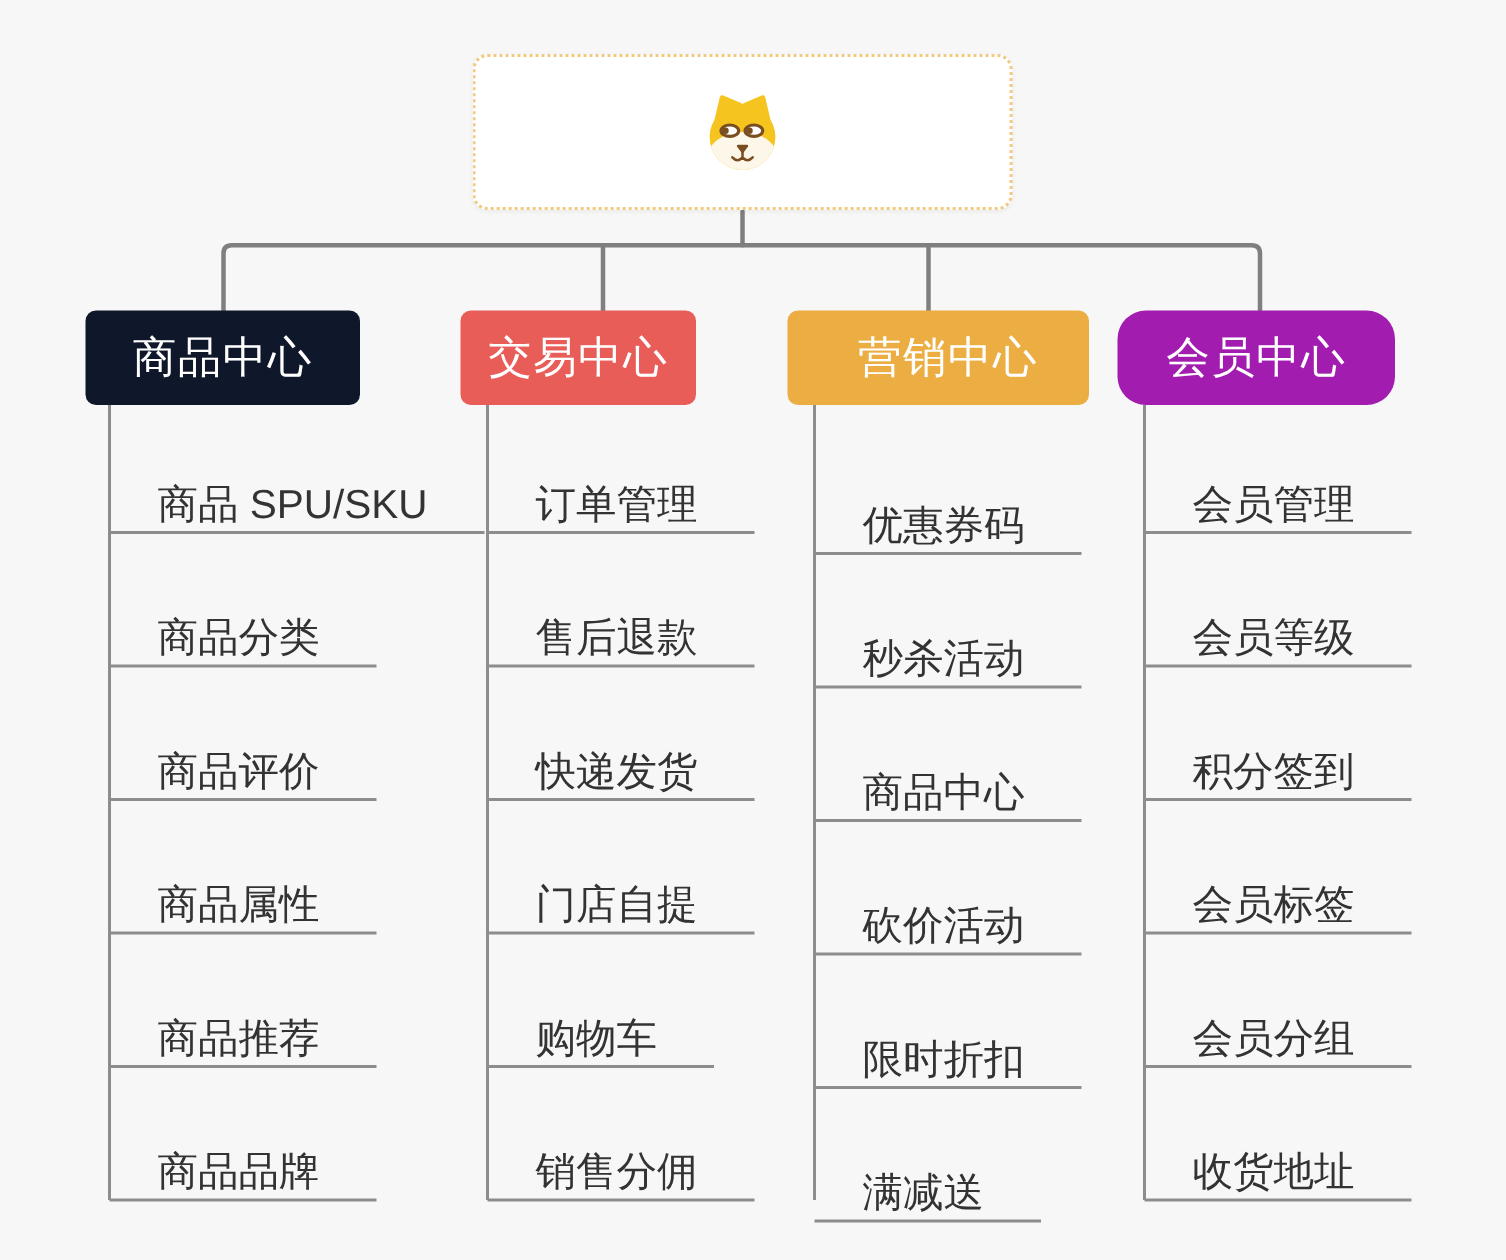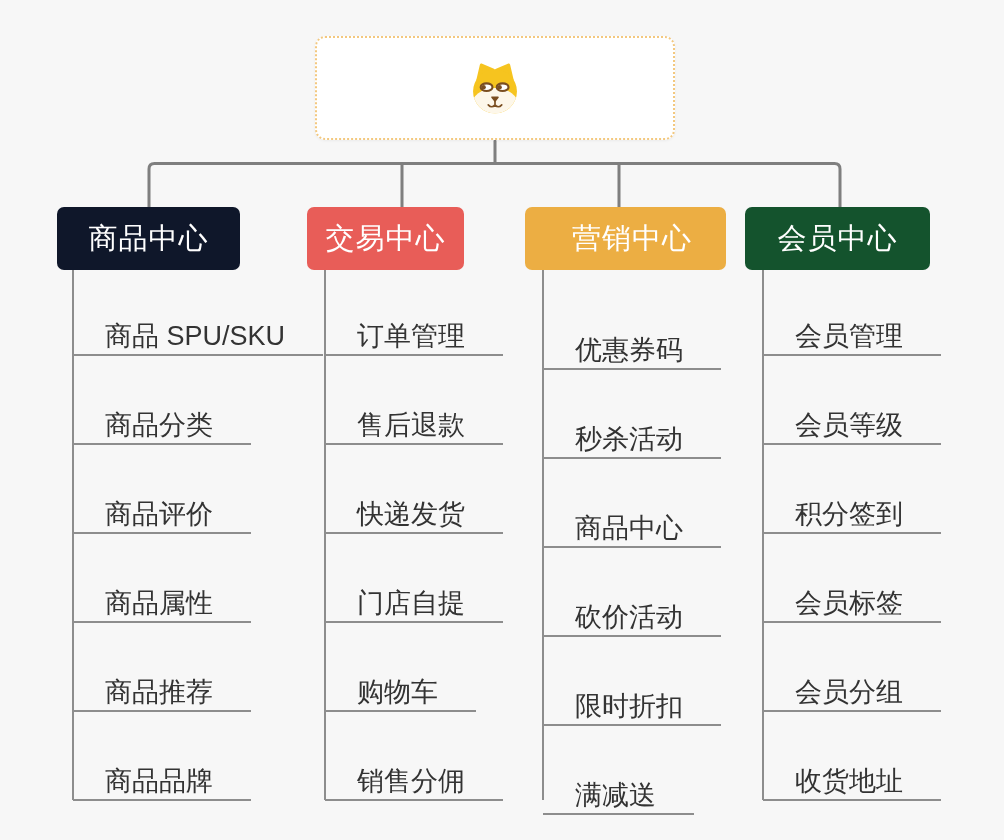--- a/index.html
+++ b/index.html
@@ -111,21 +111,21 @@
     <div class="hdr" style="background: rgb(236, 174, 67);">营销中心</div>
     <div class="leaf r0">优惠券码</div>
     <div class="leaf r1">秒杀活动</div>
     <div class="leaf r2">商品中心</div>
     <div class="leaf r3">砍价活动</div>
     <div class="leaf r4">限时折扣</div>
     <div class="leaf r5">满减送</div>
   </div>
 
   <div class="c3">
-    <div class="hdr" style="background: #14532d;">会员中心</div>
+    <div class="hdr" style="background: #a21caf; border-radius: 19px;">会员中心</div>
     <div class="leaf r0">会员管理</div>
     <div class="leaf r1">会员等级</div>
     <div class="leaf r2">积分签到</div>
     <div class="leaf r3">会员标签</div>
     <div class="leaf r4">会员分组</div>
     <div class="leaf r5">收货地址</div>
   </div>
 
 </div>
 

